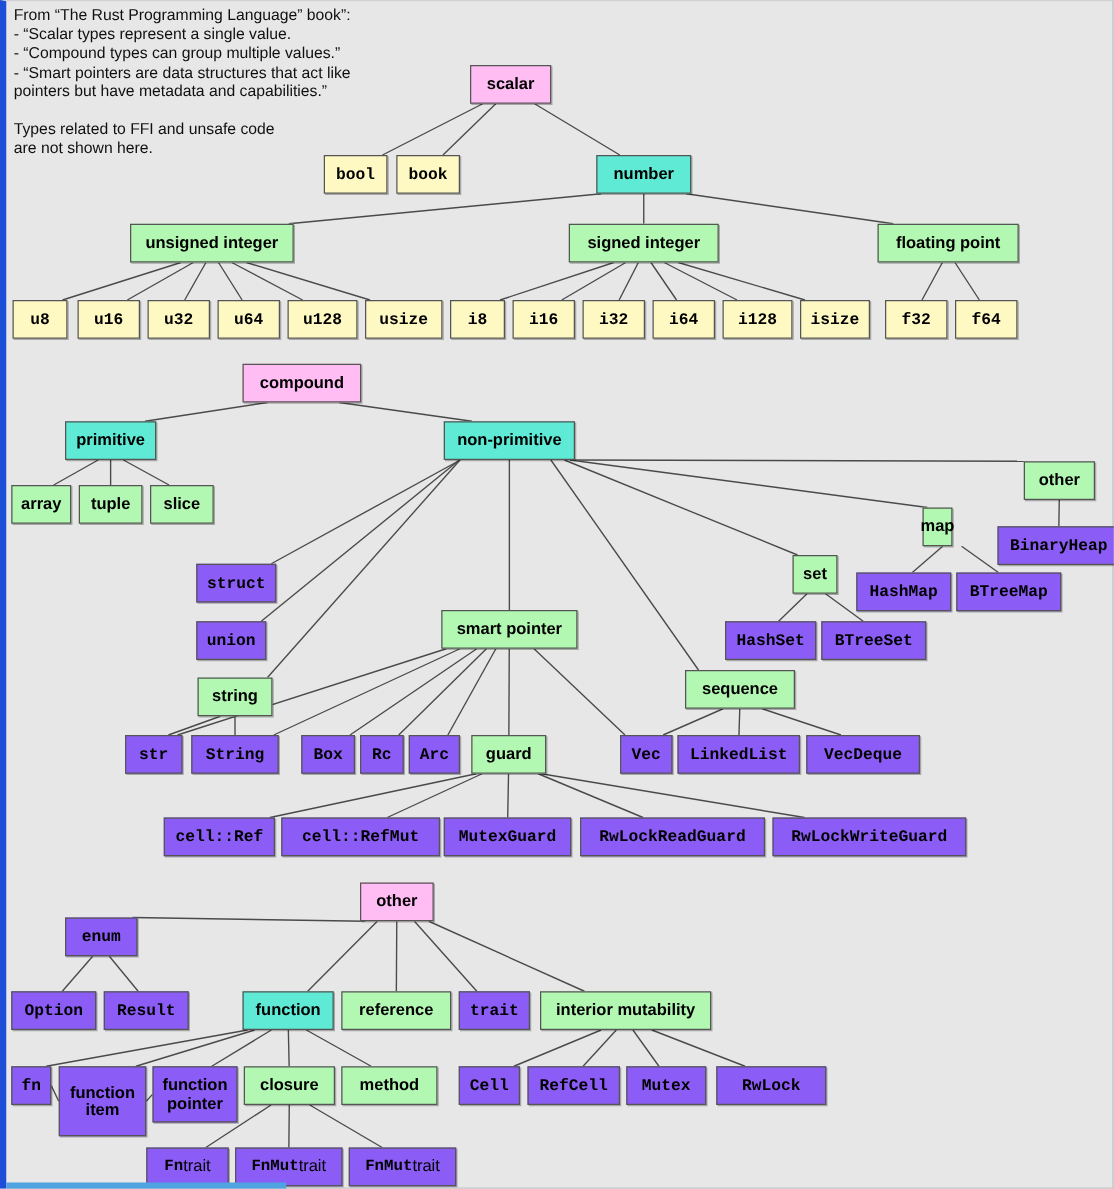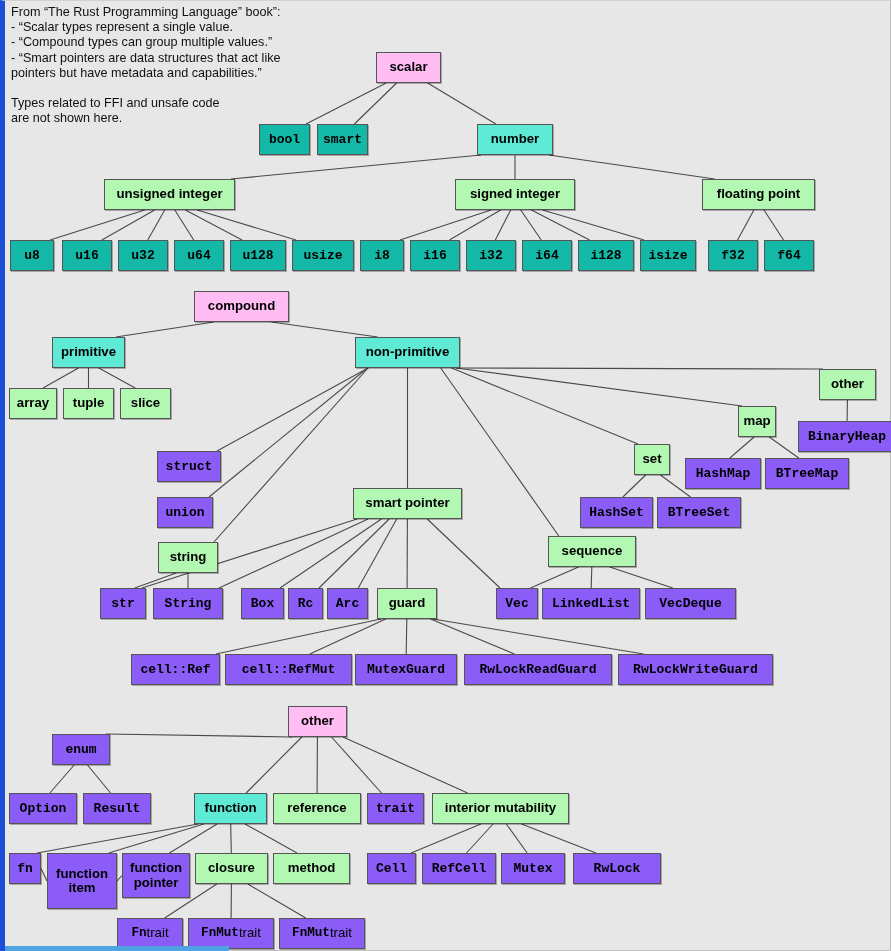--- a/index.html
+++ b/index.html
@@ -40,21 +40,21 @@
     text-align:center;
     color:#000;
     font-weight:bold;
     box-shadow:1px 1px 0 rgba(0,0,0,0.28);
     line-height:1.07;
   }
   .mono{font-family:"Liberation Mono","DejaVu Sans Mono",monospace;font-size:13px;letter-spacing:0px;}
   .sans{font-family:"Liberation Sans",sans-serif;font-size:13.2px;}
 
   .c-pink  {background:#ffbdf4;}
-  .c-yellow{background:#14b8a6;}
+  .c-yellow{background:#fef9c3;}
   .c-cyan  {background:#5eead4;}
   .c-green {background:#b2f7b2;}
   .c-orange{background:#8b5cf6;}
 
   .mixed{font-family:"Liberation Sans",sans-serif;font-size:13.2px;font-weight:normal;}
   .mixed b{font-family:"Liberation Mono","DejaVu Sans Mono",monospace;font-size:12.6px;font-weight:bold;}
 
   .scrollbar{
     position:absolute;left:0;bottom:0;height:5px;width:224px;
     background:#4ea3e0;
@@ -154,21 +154,21 @@
 Types related to FFI and unsafe code
 are not shown here.</div>
   <div id="nodes">
       <div class="node c-pink sans" style="left: 371px; top: 51px; width: 65px; height: 31px;">
         <span>scalar</span>
       </div>
       <div class="node c-yellow mono" style="left: 254px; top: 123px; width: 51px; height: 31px;">
         <span>bool</span>
       </div>
       <div class="node c-yellow mono" style="left: 312px; top: 123px; width: 51px; height: 31px;">
-        <span>smart</span>
+        <span>book</span>
       </div>
       <div class="node c-cyan sans" style="left: 472px; top: 123px; width: 76px; height: 31px;">
         <span>number</span>
       </div>
       <div class="node c-green sans" style="left: 99px; top: 178px; width: 131px; height: 31px;">
         <span>unsigned integer</span>
       </div>
       <div class="node c-green sans" style="left: 450px; top: 178px; width: 120px; height: 31px;">
         <span>signed integer</span>
       </div>
@@ -231,21 +231,21 @@
       </div>
       <div class="node c-green sans" style="left: 58px; top: 387px; width: 51px; height: 31px; text-align: right;">
         <span>tuple</span>
       </div>
       <div class="node c-green sans" style="left: 115px; top: 387px; width: 51px; height: 31px;">
         <span>slice</span>
       </div>
       <div class="node c-green sans" style="left: 814px; top: 368px; width: 57px; height: 31px;">
         <span>other</span>
       </div>
-      <div class="node c-green sans" style="left: 733px; top: 405px; width: 38px; height: 31px;">
+      <div class="node c-green sans" style="left: 733px; top: 405px; width: 24px; height: 31px;">
         <span>map</span>
       </div>
       <div class="node c-orange mono" style="left: 793px; top: 420px; width: 98px; height: 31px;">
         <span>BinaryHeap</span>
       </div>
       <div class="node c-green sans" style="left: 629px; top: 443px; width: 36px; height: 31px;">
         <span>set</span>
       </div>
       <div class="node c-orange mono" style="left: 680px; top: 457px; width: 76px; height: 31px;">
         <span>HashMap</span>

